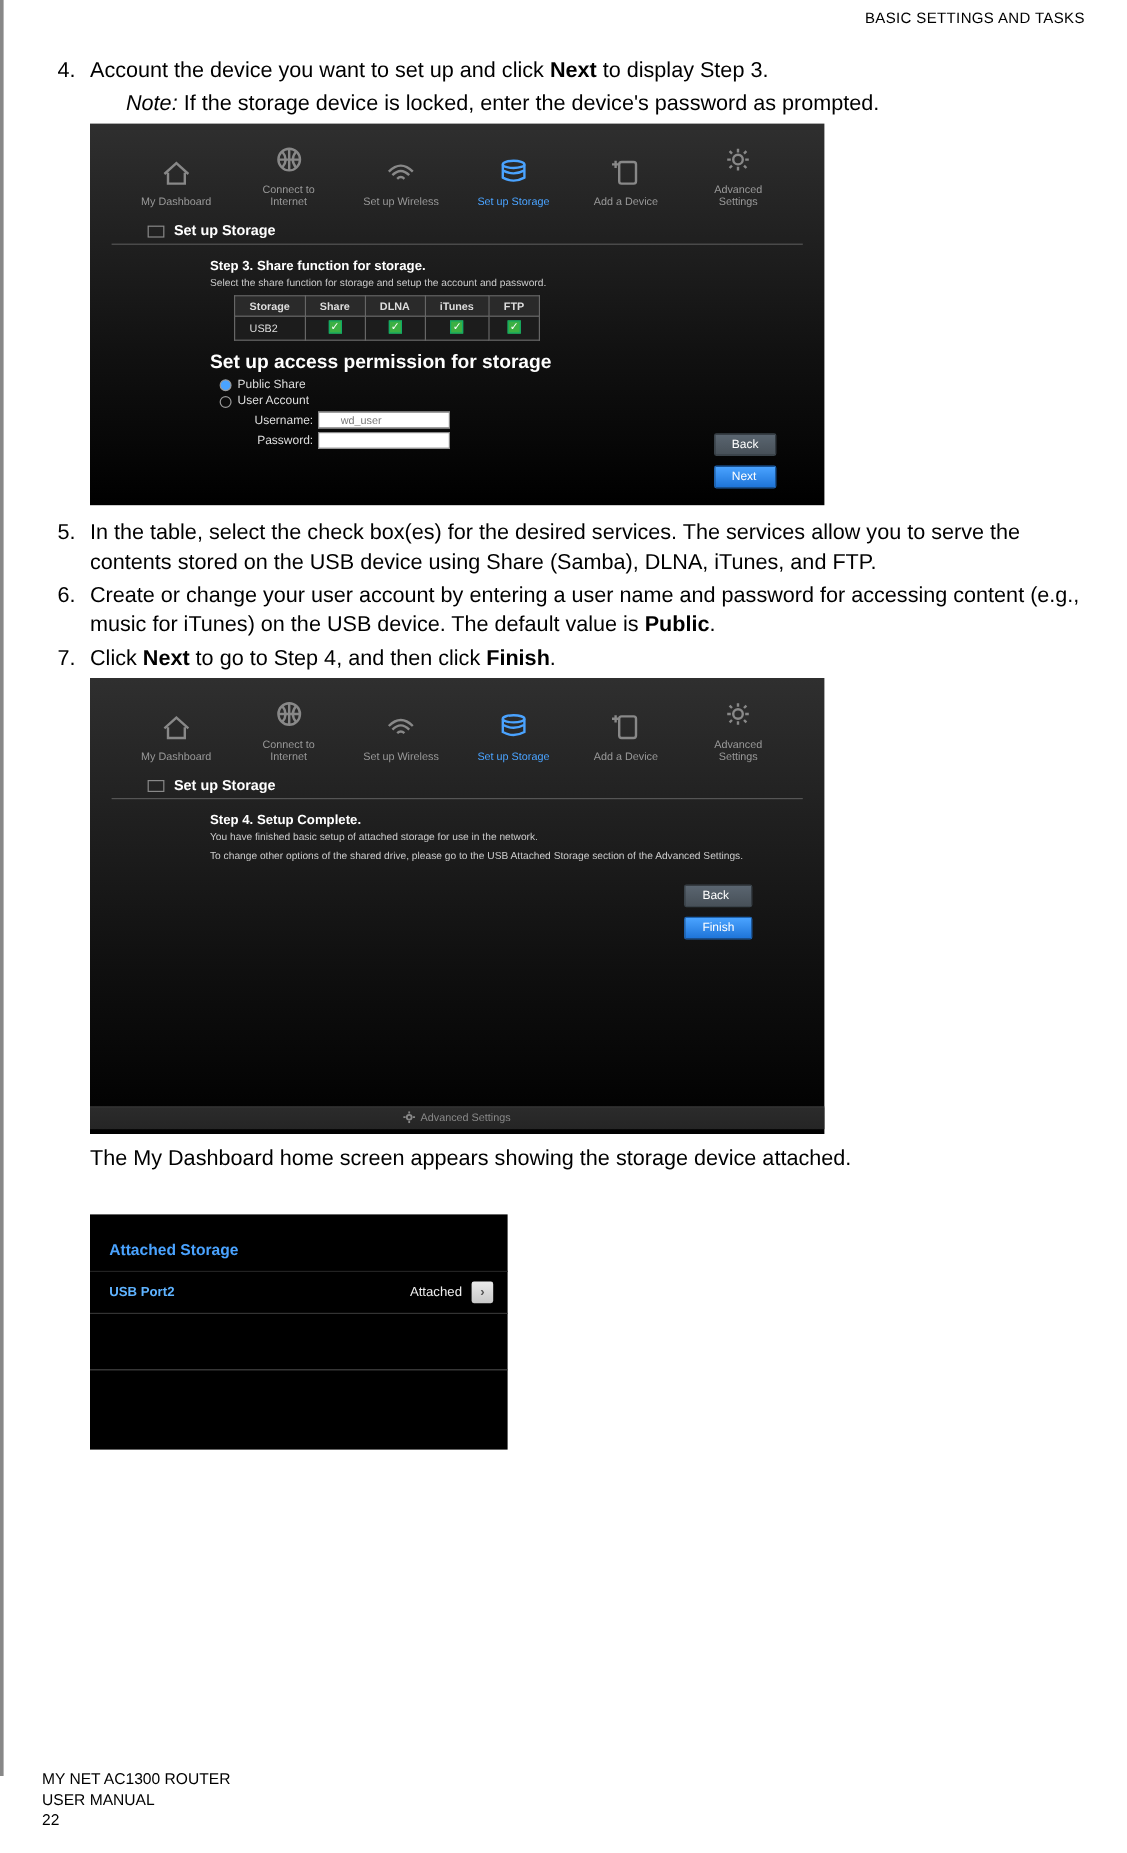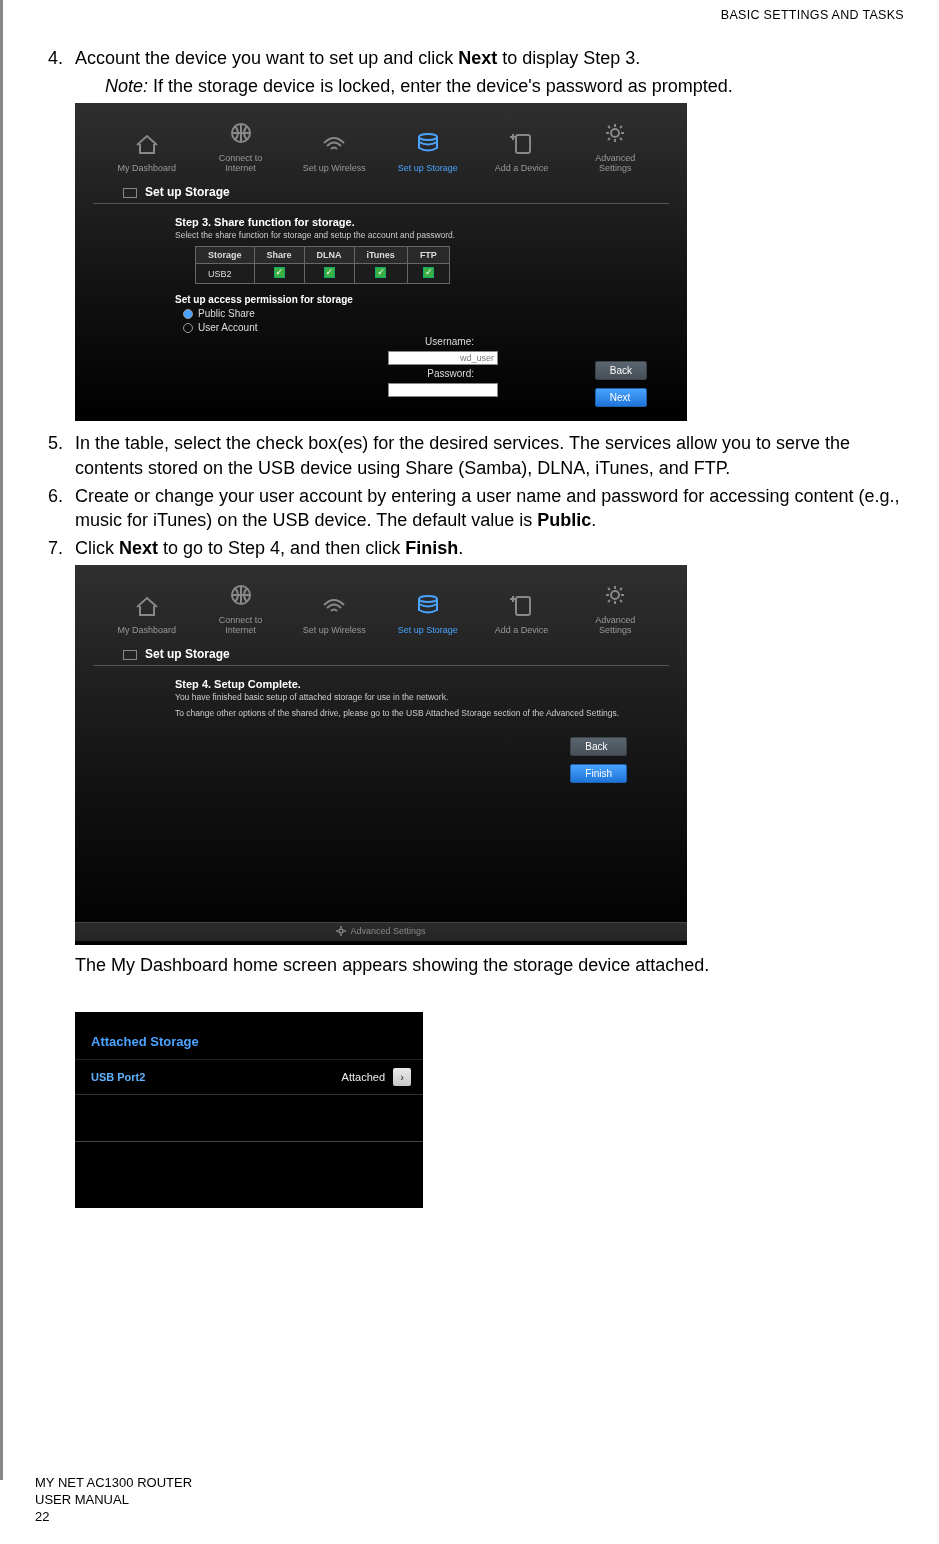--- a/index.html
+++ b/index.html
@@ -44,27 +44,27 @@
   .section-title { color:#fff; font-weight:bold; font-size:12px; padding:8px 0 4px 30px; border-bottom:1px solid #555; margin:0 18px; }
   .section-title .ico { display:inline-block; width:14px; height:10px; border:1px solid #888; margin-right:8px; vertical-align:middle; }
   .step-title { color:#fff; font-weight:bold; font-size:11px; padding:12px 0 2px; margin-left:100px; }
   .step-sub { color:#ccc; font-size:8.5px; margin-left:100px; padding-bottom:6px; }
   .tbl { margin-left:120px; border-collapse:collapse; background:#1c1c1c; }
   .tbl th,.tbl td { border:1px solid #666; font-size:9px; padding:3px 12px; color:#ddd; text-align:center; }
   .tbl th { background:#2a2a2a; font-weight:bold; }
   .chk { display:inline-block; width:11px; height:11px; background:#3cb043; border:1px solid #1a6; position:relative; }
   .chk::after { content:"✓"; color:#fff; font-size:9px; position:absolute; left:1px; top:-1px; }
   .perm { margin-left:100px; margin-top:10px; }
-  .perm-title { color:#fff; font-weight:bold; font-size:10px; margin-bottom:0; }
+  .perm-title { color:#fff; font-weight:bold; font-size:16px; margin-bottom:0; }
   .radio-row { font-size:10px; color:#ddd; margin:3px 0 3px 8px; display:flex; align-items:center; gap:5px; }
   .radio { width:10px; height:10px; border-radius:50%; border:1px solid #999; display:inline-block; }
   .radio.on { background: radial-gradient(circle,#4aa3ff 45%,#1a4 46%,transparent 48%); background:#4aa3ff; }
-  .field-row { font-size:10px; color:#ddd; margin:3px 0 3px 24px; display:flex; align-items:center; gap:4px;flex-direction:column; }
+  .field-row { font-size:10px; color:#ddd; margin:3px 0 3px 24px; display:flex; align-items:center; gap:4px; }
   .field-label { width:62px; text-align:right; }
-  .field-input { width:110px; height:14px; background:#fff; color:#777; border:1px solid #888; font-size:9px; padding:0 3px;text-align:right; }
+  .field-input { width:110px; height:14px; background:#fff; color:#777; border:1px solid #888; font-size:9px; padding:0 18px; }
   .btns { position:absolute; right:40px; bottom:14px; display:flex; gap:8px;flex-direction:column; }
   .btn { font-size:10px; padding:3px 14px; border-radius:2px; color:#fff; }
   .btn-back { background:linear-gradient(#5a6570,#475058); border:1px solid #3a434a; }
   .btn-next { background:linear-gradient(#4aa3ff,#1e74d8); border:1px solid #1e63b0; }
   .adv-footer { position:absolute; bottom:4px; left:0; right:0; text-align:center; color:#888; font-size:9px; background:linear-gradient(#2b2b2b,#252525); padding:3px 0; border-top:1px solid #444; }
   .adv-footer .g-ico { display:inline-block; vertical-align:middle; margin-right:4px; }
   .ss3 { margin:6px 0 0 40px; width:348px; height:196px; background:#000; color:#ccc; font-size:11px; position:relative; }
   .ss3-title { color:#4aa3ff; font-weight:bold; font-size:13px; padding:22px 16px 10px;margin-top:36px; }
   .ss3-row { display:flex; justify-content:space-between; align-items:center; padding:8px 12px 8px 16px; border-bottom:1px solid #333; border-top:1px solid #222; }
   .ss3-port { color:#5fb3ff; font-weight:bold; }

